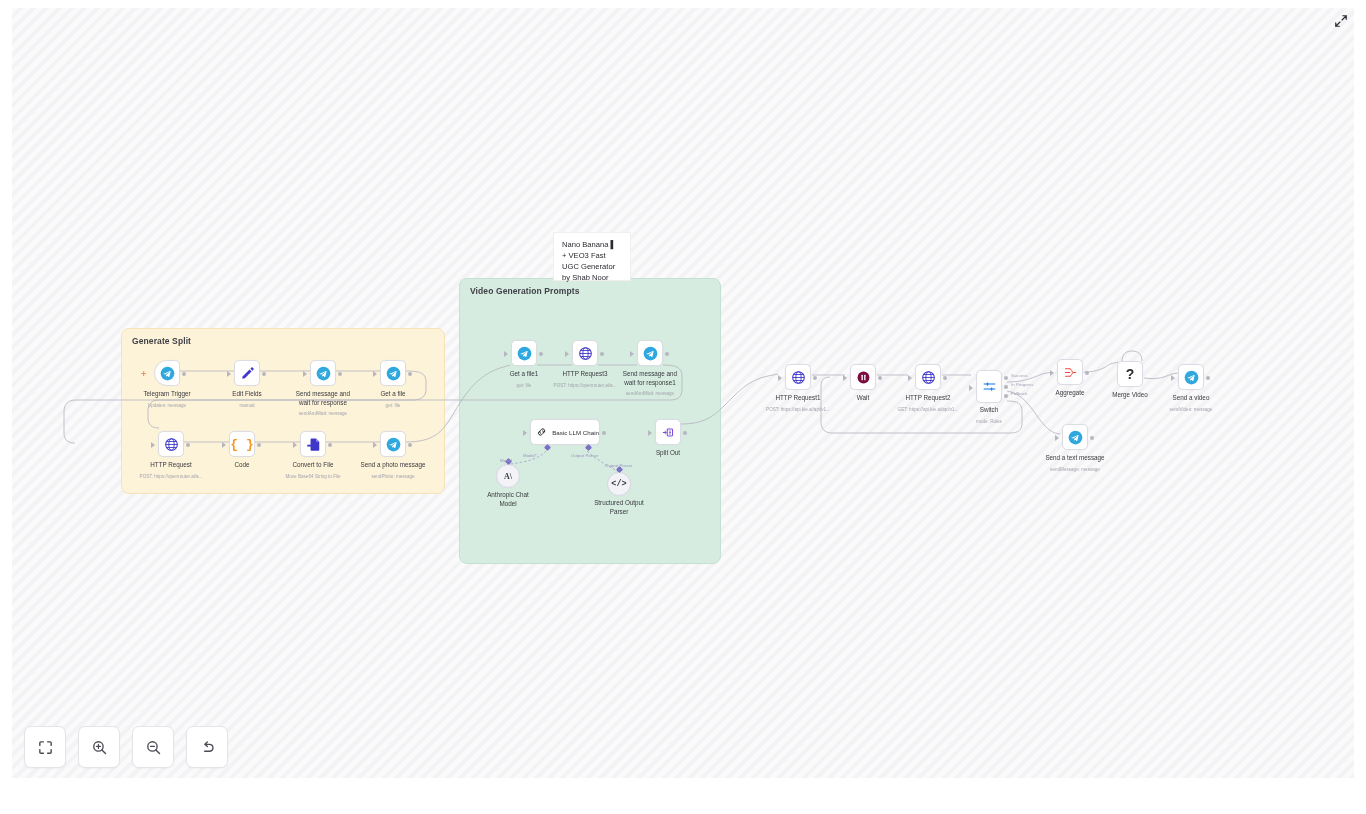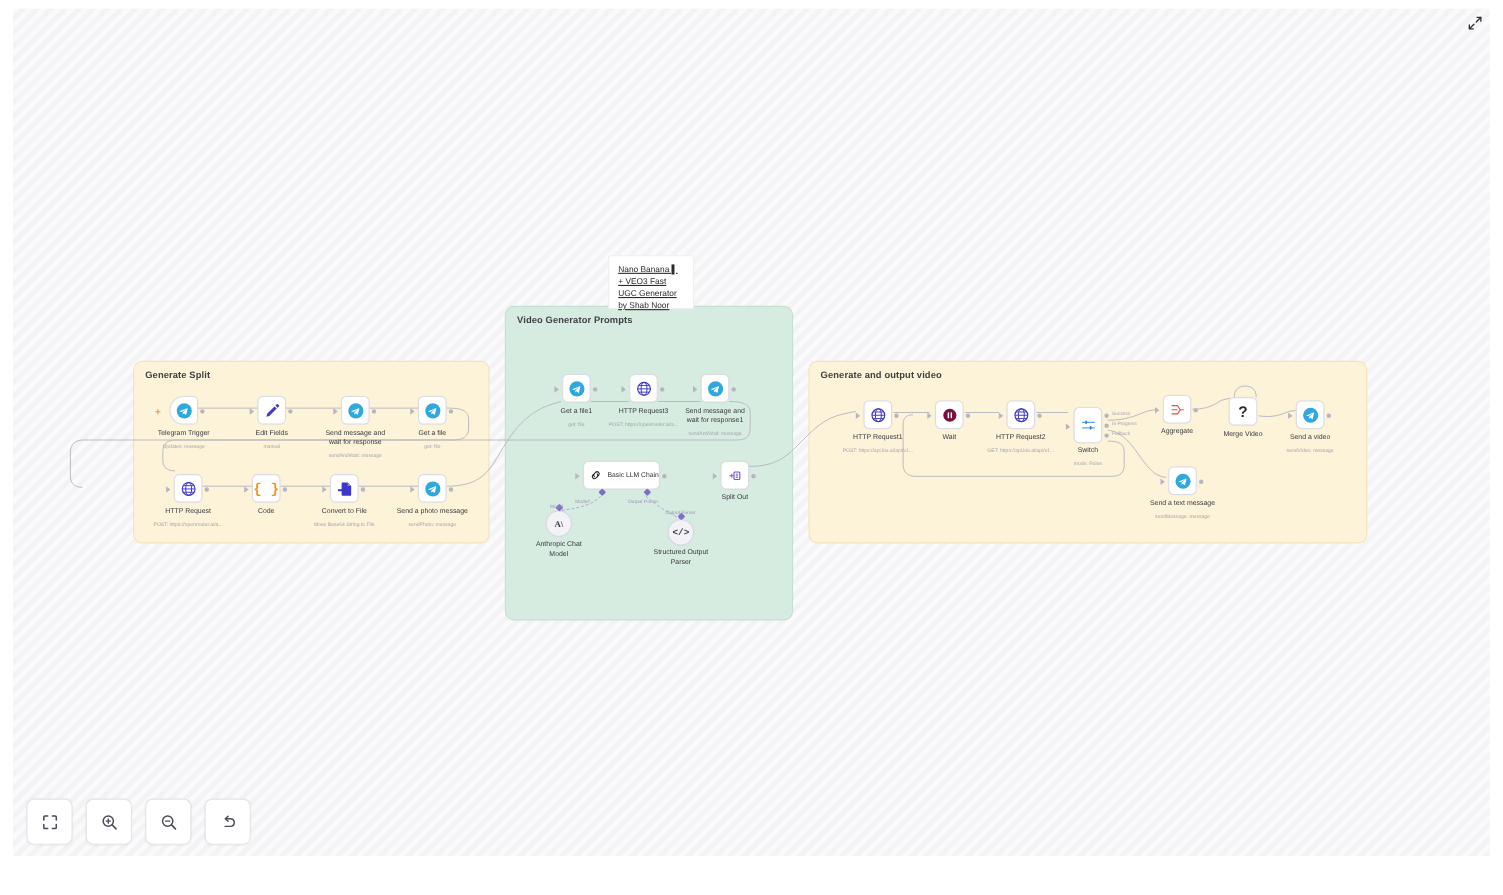--- a/index.html
+++ b/index.html
@@ -97,21 +97,20 @@
   .sticky-note {
     position: absolute;
     background: #ffffff;
     border: 1px solid #efefef;
     padding: 6px 8px 7px 8px;
     font-size: 7.6px;
     line-height: 1.45;
     color: #2b2b31;
     font-weight: 500;
     border-radius: 1px;
-    text-decoration: underline;
   }
 
   
   .node {
     position: absolute;
     z-index: 20;
   }
   .node-box {
     position: relative;
     width: 26px;
@@ -321,26 +320,23 @@
       <path class="wire" d="M 995 383 C 1010 385 1018 398 1028 412 C 1036 422 1040 425 1048 426"></path>
 
       <path class="wire" d="M 1110 354 C 1110 346 1114 343 1120 343 C 1126 343 1130 346 1130 353"></path>
     </svg>
 
     <div class="panel panel-yellow" style="left:109px; top:320px; width:324px; height:166px;">
       <div class="panel-title">Generate Split</div>
     </div>
 
     <div class="panel panel-green" style="left:447px; top:270px; width:262px; height:286px;">
-      <div class="panel-title">Video Generator Prompts</div>
-    </div>
-
-    <div class="panel panel-yellow" style="left:723px; top:320px; width:508px; height:166px;">
-      <div class="panel-title">Generate and output video</div>
-    </div>
+      <div class="panel-title">Video Generation Prompts</div>
+    </div>
+
 
     <div class="sticky-note" style="left:541px; top:224px; width:78px; height:49px;">
       <span>Nano Banana ▌ + VEO3 Fast UGC Generator by Shab Noor</span>
     </div>
 
     <div class="node" style="left:142px; top:352px;">
       <div class="node-box trigger">
         <span class="plus-marker">+</span>
         <svg width="15" height="15" viewBox="0 0 24 24">
           <circle cx="12" cy="12" r="11" fill="#2fa8e0"></circle>

